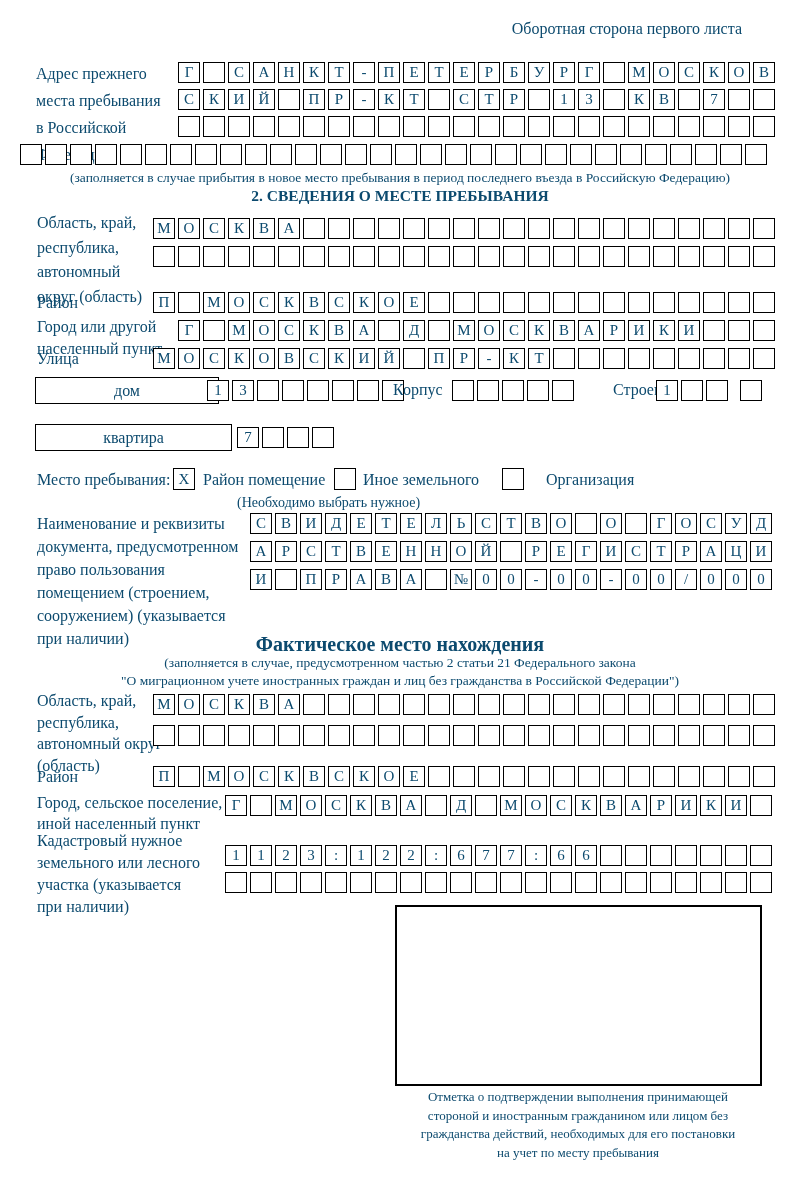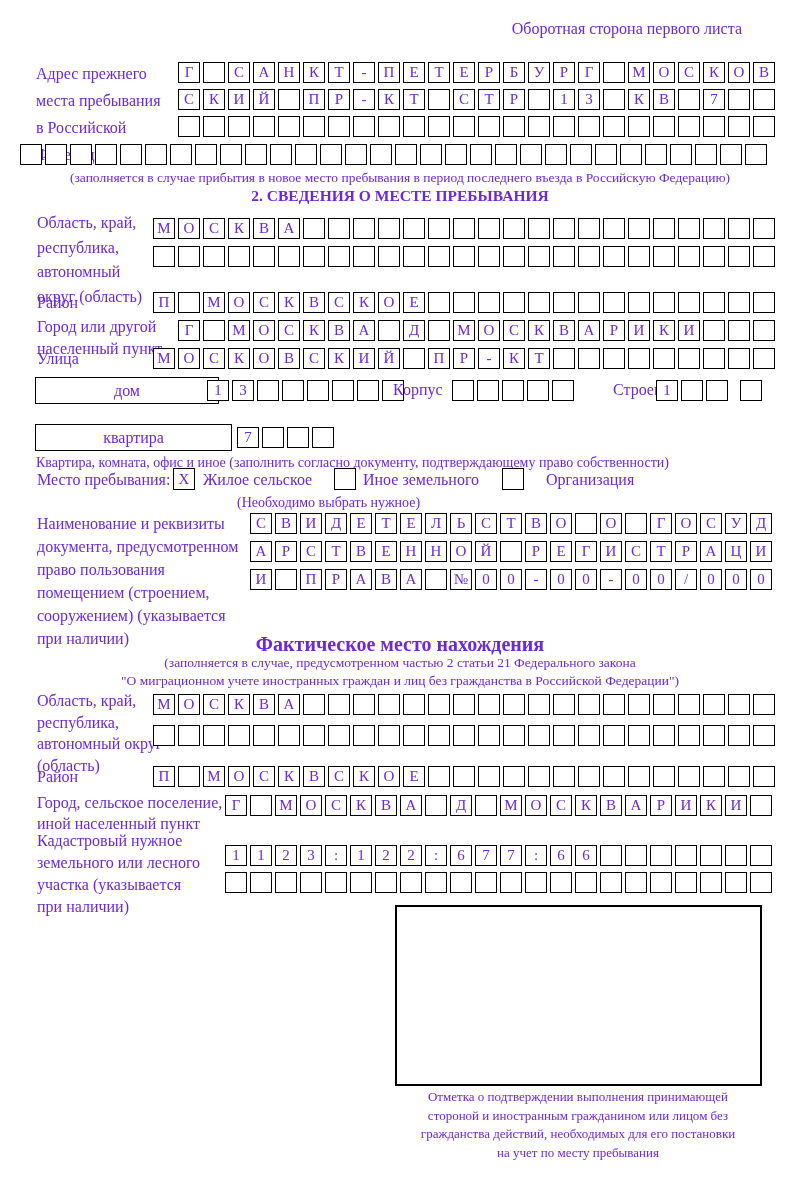--- a/index.html
+++ b/index.html
@@ -1,17 +1,17 @@
 <!DOCTYPE html>
 <html><head>
 <meta charset="utf-8">
 <style>
   html,body{margin:0;padding:0;background:#fff;}
   .page{position:relative;width:800px;height:1180px;background:#ffffff;
-        font-family:"Liberation Serif",serif;color:#6d28d9;overflow:hidden;}
+        font-family:"Liberation Serif",serif;color:#0c4a6e;overflow:hidden;}
   .cellrow{position:absolute;display:flex;gap:3px;}
   .cell{width:22px;height:21px;border:1.6px solid #000;box-sizing:border-box;
         display:flex;align-items:center;justify-content:center;
         font-size:15px;line-height:1;padding-bottom:1px;background:#fff;}
   .lbl{position:absolute;font-size:16px;white-space:pre-line;}
   .cap{position:absolute;font-size:14px;}
   .cap-center{position:absolute;width:100%;text-align:center;font-size:13.5px;}
   .ttl{position:absolute;width:100%;text-align:center;font-weight:bold;font-size:15.5px;}
   .fieldbox{position:absolute;border:1.6px solid #000;box-sizing:border-box;
         display:flex;align-items:center;justify-content:center;font-size:16px;background:#fff;}
@@ -321,25 +321,24 @@
       <div class="cell"></div>
     </div>
 
   <div class="fieldbox" style="left:35px;top:424px;width:197px;height:27px;">квартира</div>
   <div class="cellrow" style="left:237px;top:427px;">
       <div class="cell">7</div>
       <div class="cell"></div>
       <div class="cell"></div>
       <div class="cell"></div>
     </div>
-  <div class="cap" style="left:36px;top:455px;">Квартира, комната, офис и иное (заполнить согласно документу, подтверждающему право собственности)</div>
 
   <div class="inl" style="left:37px;top:471px;">Место пребывания:</div>
   <div class="chk" style="left:173px;top:468px;">X</div>
-  <div class="inl" style="left:203px;top:471px;">Жилое сельское</div>
+  <div class="inl" style="left:203px;top:471px;">Район помещение</div>
   <div class="chk" style="left:334px;top:468px;"></div>
   <div class="inl" style="left:363px;top:471px;">Иное земельного</div>
   <div class="chk" style="left:502px;top:468px;"></div>
   <div class="inl" style="left:546px;top:471px;">Организация</div>
   <div class="cap" style="left:237px;top:495px;">(Необходимо выбрать нужное)</div>
 
   <div class="lbl" style="left:37px;top:512px;line-height:23px;">Наименование и реквизиты
 документа, предусмотренном
 право пользования
 помещением (строением,

